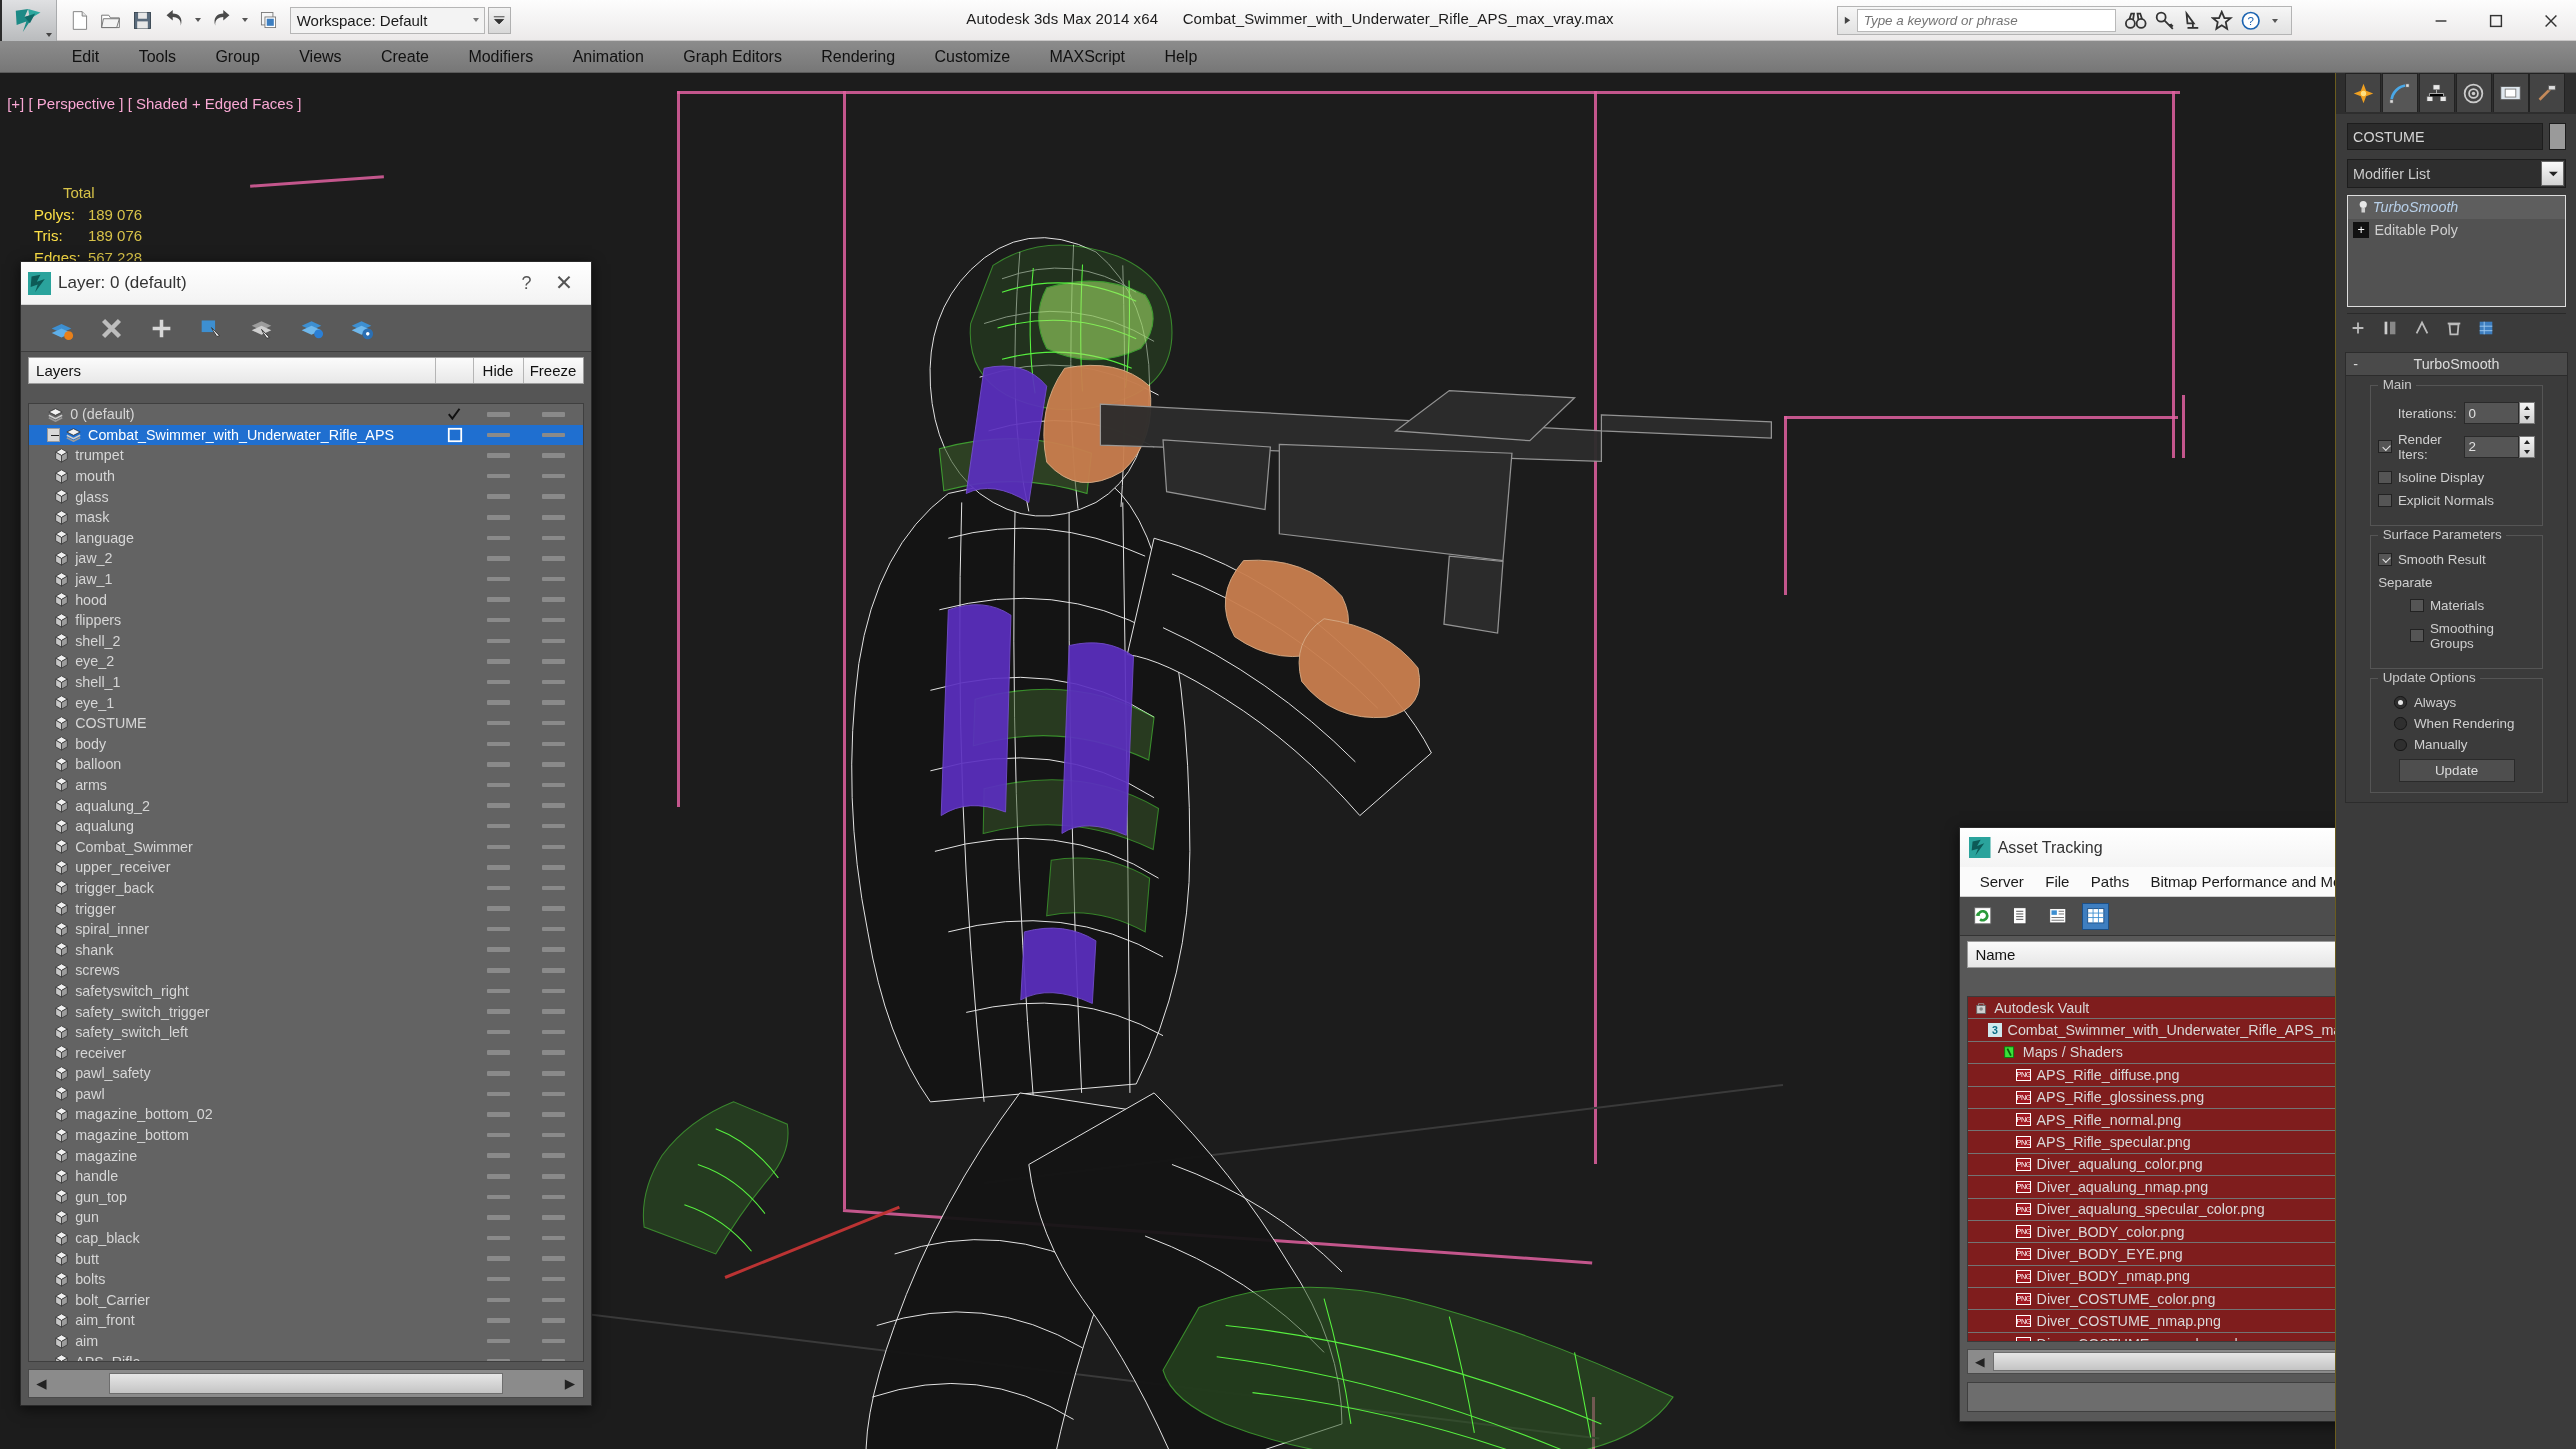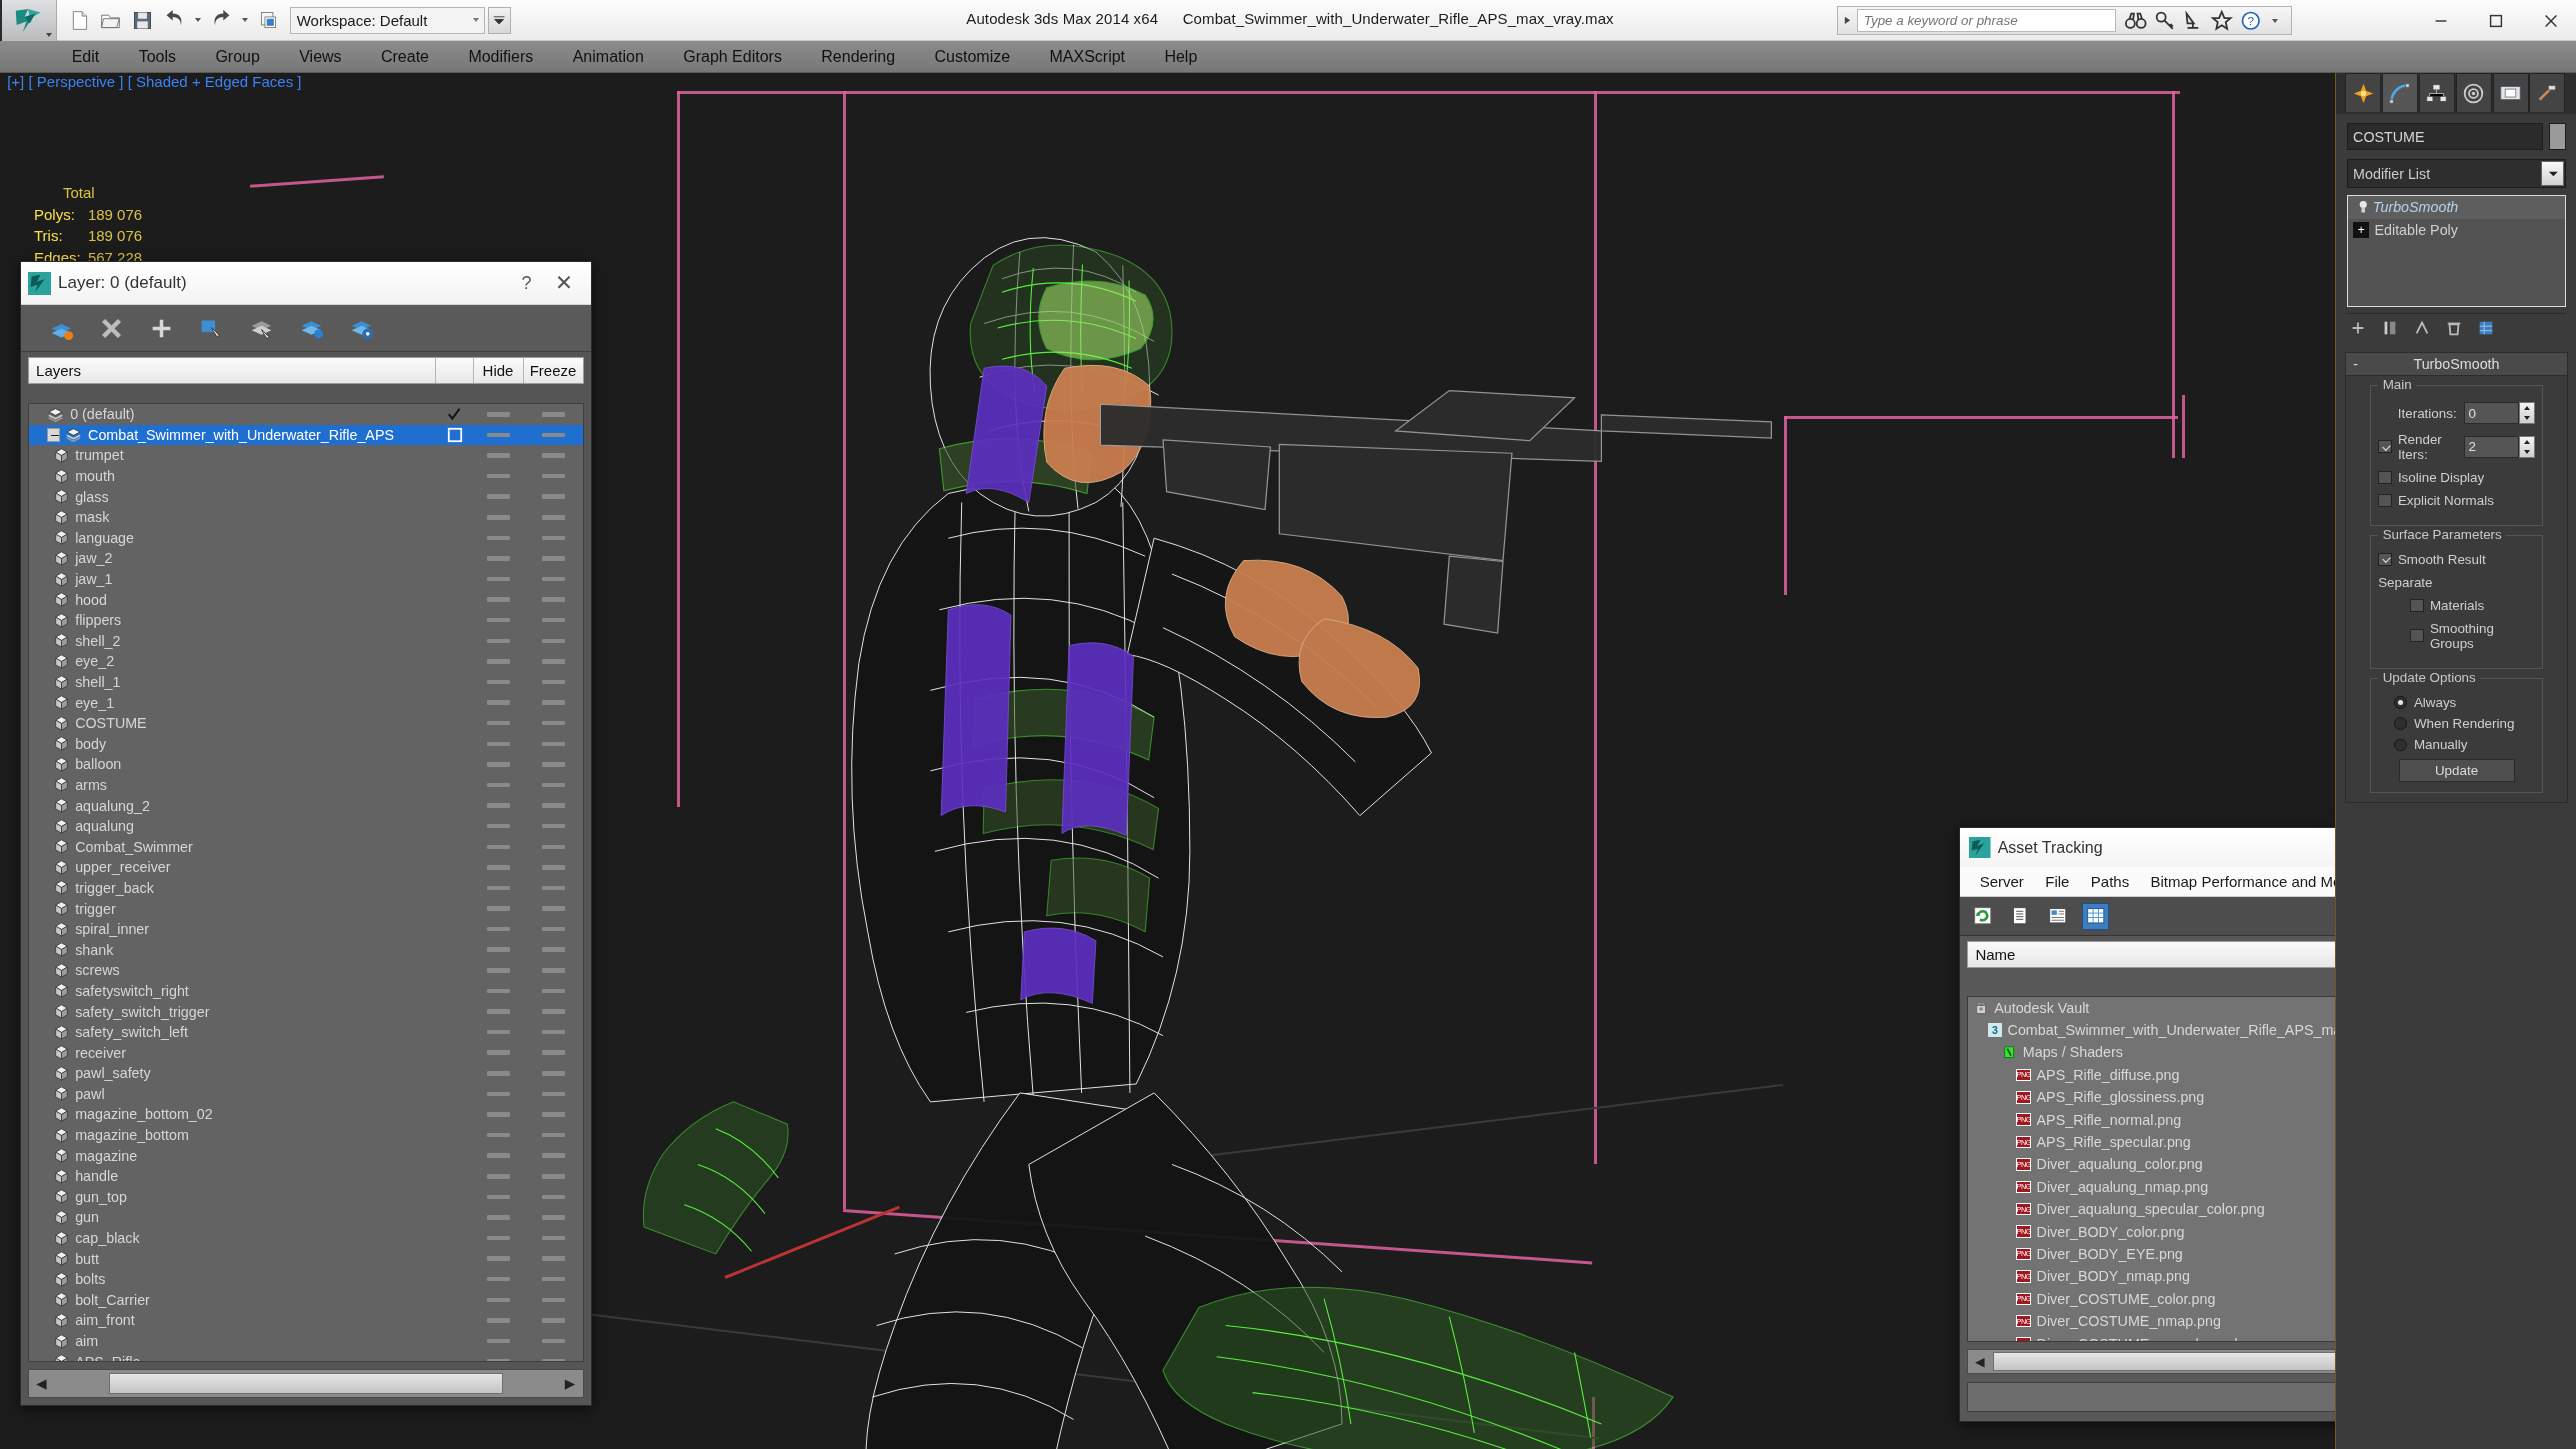--- a/index.html
+++ b/index.html
@@ -47,21 +47,21 @@
   .menubar { position:absolute; left:0; top:41px; width:2576px; height:32px;
      background:linear-gradient(#8c8c8c,#777777); display:flex; align-items:center;
      padding-left:52px; border-bottom:0.9px solid #5a5a5a; }
   .menubar .mi { font-size:16px; color:#111; padding:0 19.7px; line-height:32px; }
   .leftcorner { position:absolute; left:0; top:41px; width:52px; height:32px;
      background:linear-gradient(#d8d9db,#b4b6b8); border-right:0.9px solid #8d8f91; }
 
   
   .viewport { position:absolute; left:0; top:73px; width:2335px; height:1376px;
      background:#1c1c1c; overflow:hidden; }
-  .vplabel { position:absolute; left:7.2px; top:0; font-size:15px; color:#3b82f6; }
+  .vplabel { position:absolute; left:7.2px; top:22px; font-size:15px; color:#f9a8d4; }
   .stats { position:absolute; left:34px; top:109px; font-size:15px; color:#c9b63c;
      line-height:21.5px; }
   .stats table { border-collapse:collapse; }
   .stats td { padding:0 7.2px 0 0; font-size:15px; color:#fde047; }
   .stats td.v { color:#d8c349; }
   .stats .ttl { color:#d8c349; }
 
   
   .pline { position:absolute; background:#e060a0; opacity:.85; }
   .gline { position:absolute; background:#3a3a3a; }
@@ -122,21 +122,21 @@
   .as-tb { height:39px; background:#4d4d4d; display:flex; align-items:center; padding:0 9px;
      gap:10.7px; border-bottom:0.9px solid #333; }
   .as-tb .tbi { width:27px;height:27px;display:flex;align-items:center;justify-content:center;
      border:0.9px solid transparent; }
   .as-tb .tbi.on { background:#3e7ec0; border:0.9px solid #1c4f86; }
   .as-tb .sp { flex:1; }
   .as-head { display:flex; height:27px; background:linear-gradient(#fafafa,#e6e6e6);
      margin:5.4px 7.2px 0 7.2px; border:0.9px solid #9b9b9b; font-size:15px; color:#111; }
   .as-head .c1 { flex:1; padding-left:7.2px; line-height:25px; border-right:0.9px solid #aaa; }
   .as-head .c2 { width:98px; padding-left:7.2px; line-height:25px; }
-  .as-list { position:absolute; left:7.2px; right:7.2px; top:168px; bottom:79px; background:#737373;
+  .as-list { position:absolute; left:7.2px; right:7.2px; top:168px; bottom:79px; background:#7f1d1d;
      border:0.9px solid #3a3a3a; overflow:hidden; }
   .arow { display:flex; height:22.4px; align-items:center; font-size:14.3px; color:#d8d8d8;
      border-bottom:0.9px solid #737373; }
   .arow .nm { flex:1; display:flex; align-items:center; white-space:nowrap; overflow:hidden;
      border-right:0.9px solid #737373; height:100%; }
   .arow .st { width:98px; padding-left:7.2px; }
   .pngic { width:15px; height:12.5px; background:#a01720; border:0.9px solid #fff; margin-right:5.4px;
      position:relative; flex:none; display:flex; align-items:center; justify-content:center;
      font-size:7.2px; color:#fff; font-family:"Liberation Sans",sans-serif; letter-spacing:-0.4px;}
   .vaulticon { width:14.3px;height:14.3px;margin-right:6.3px;flex:none; }

